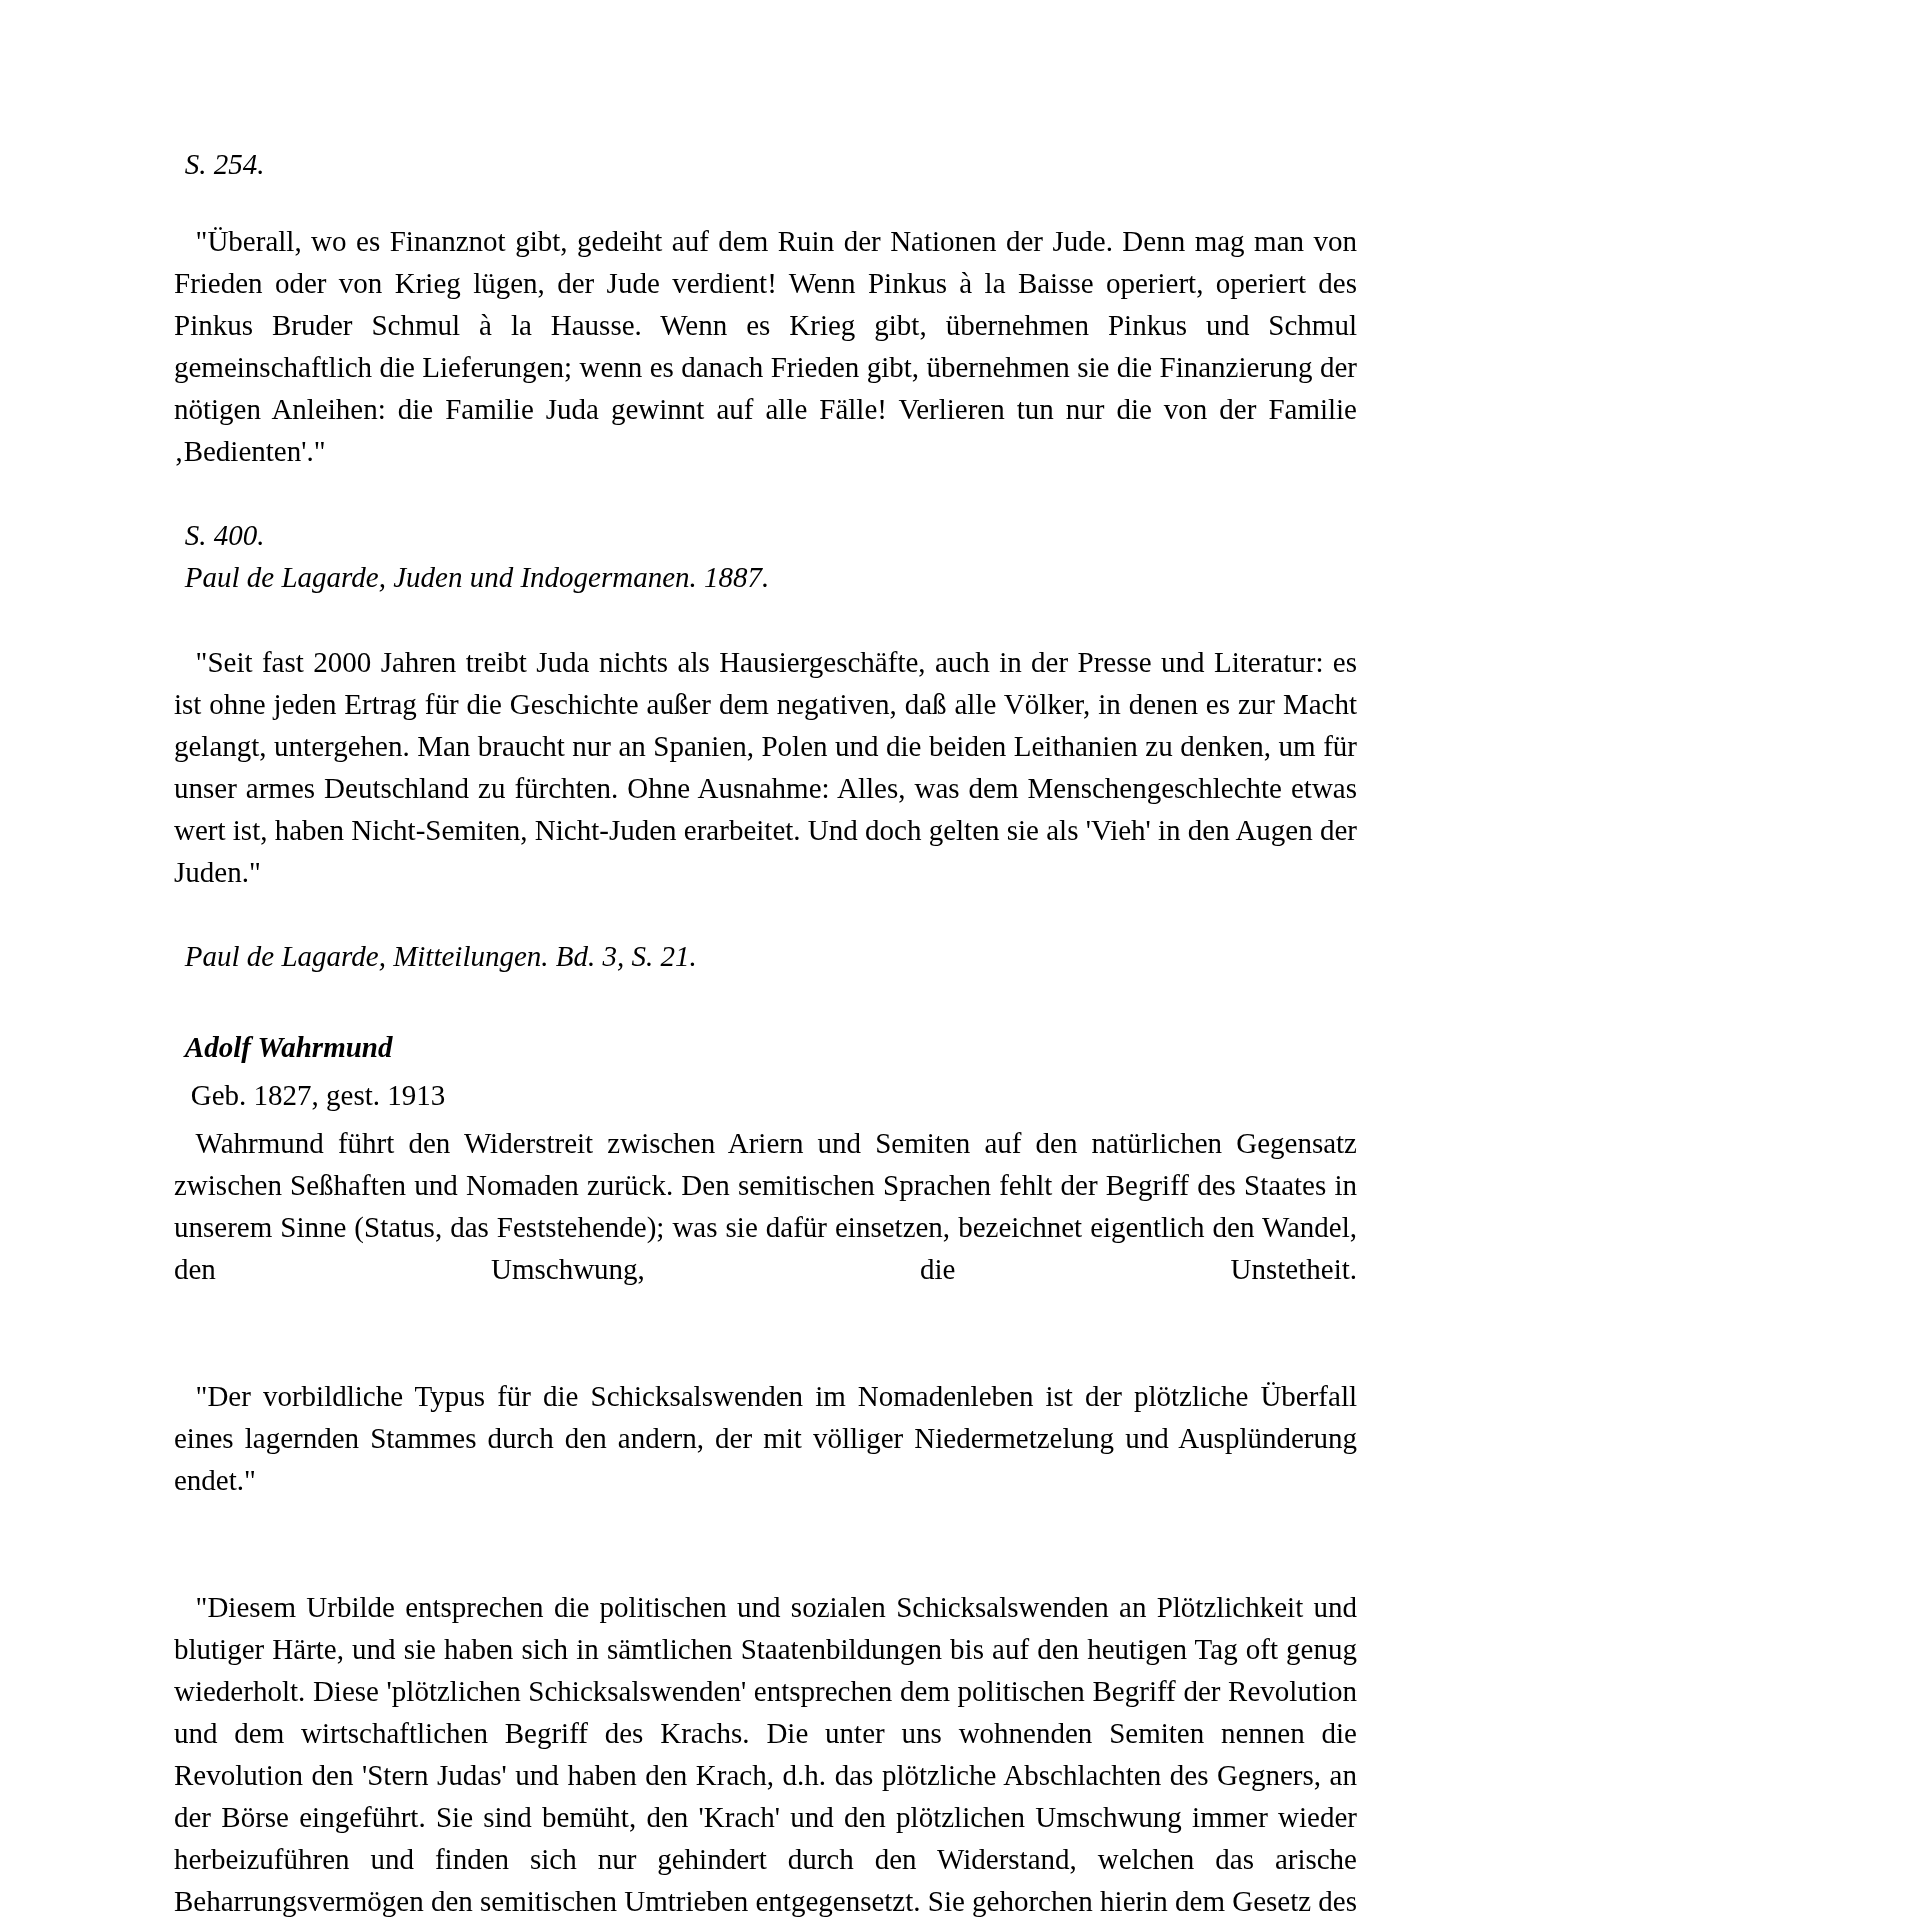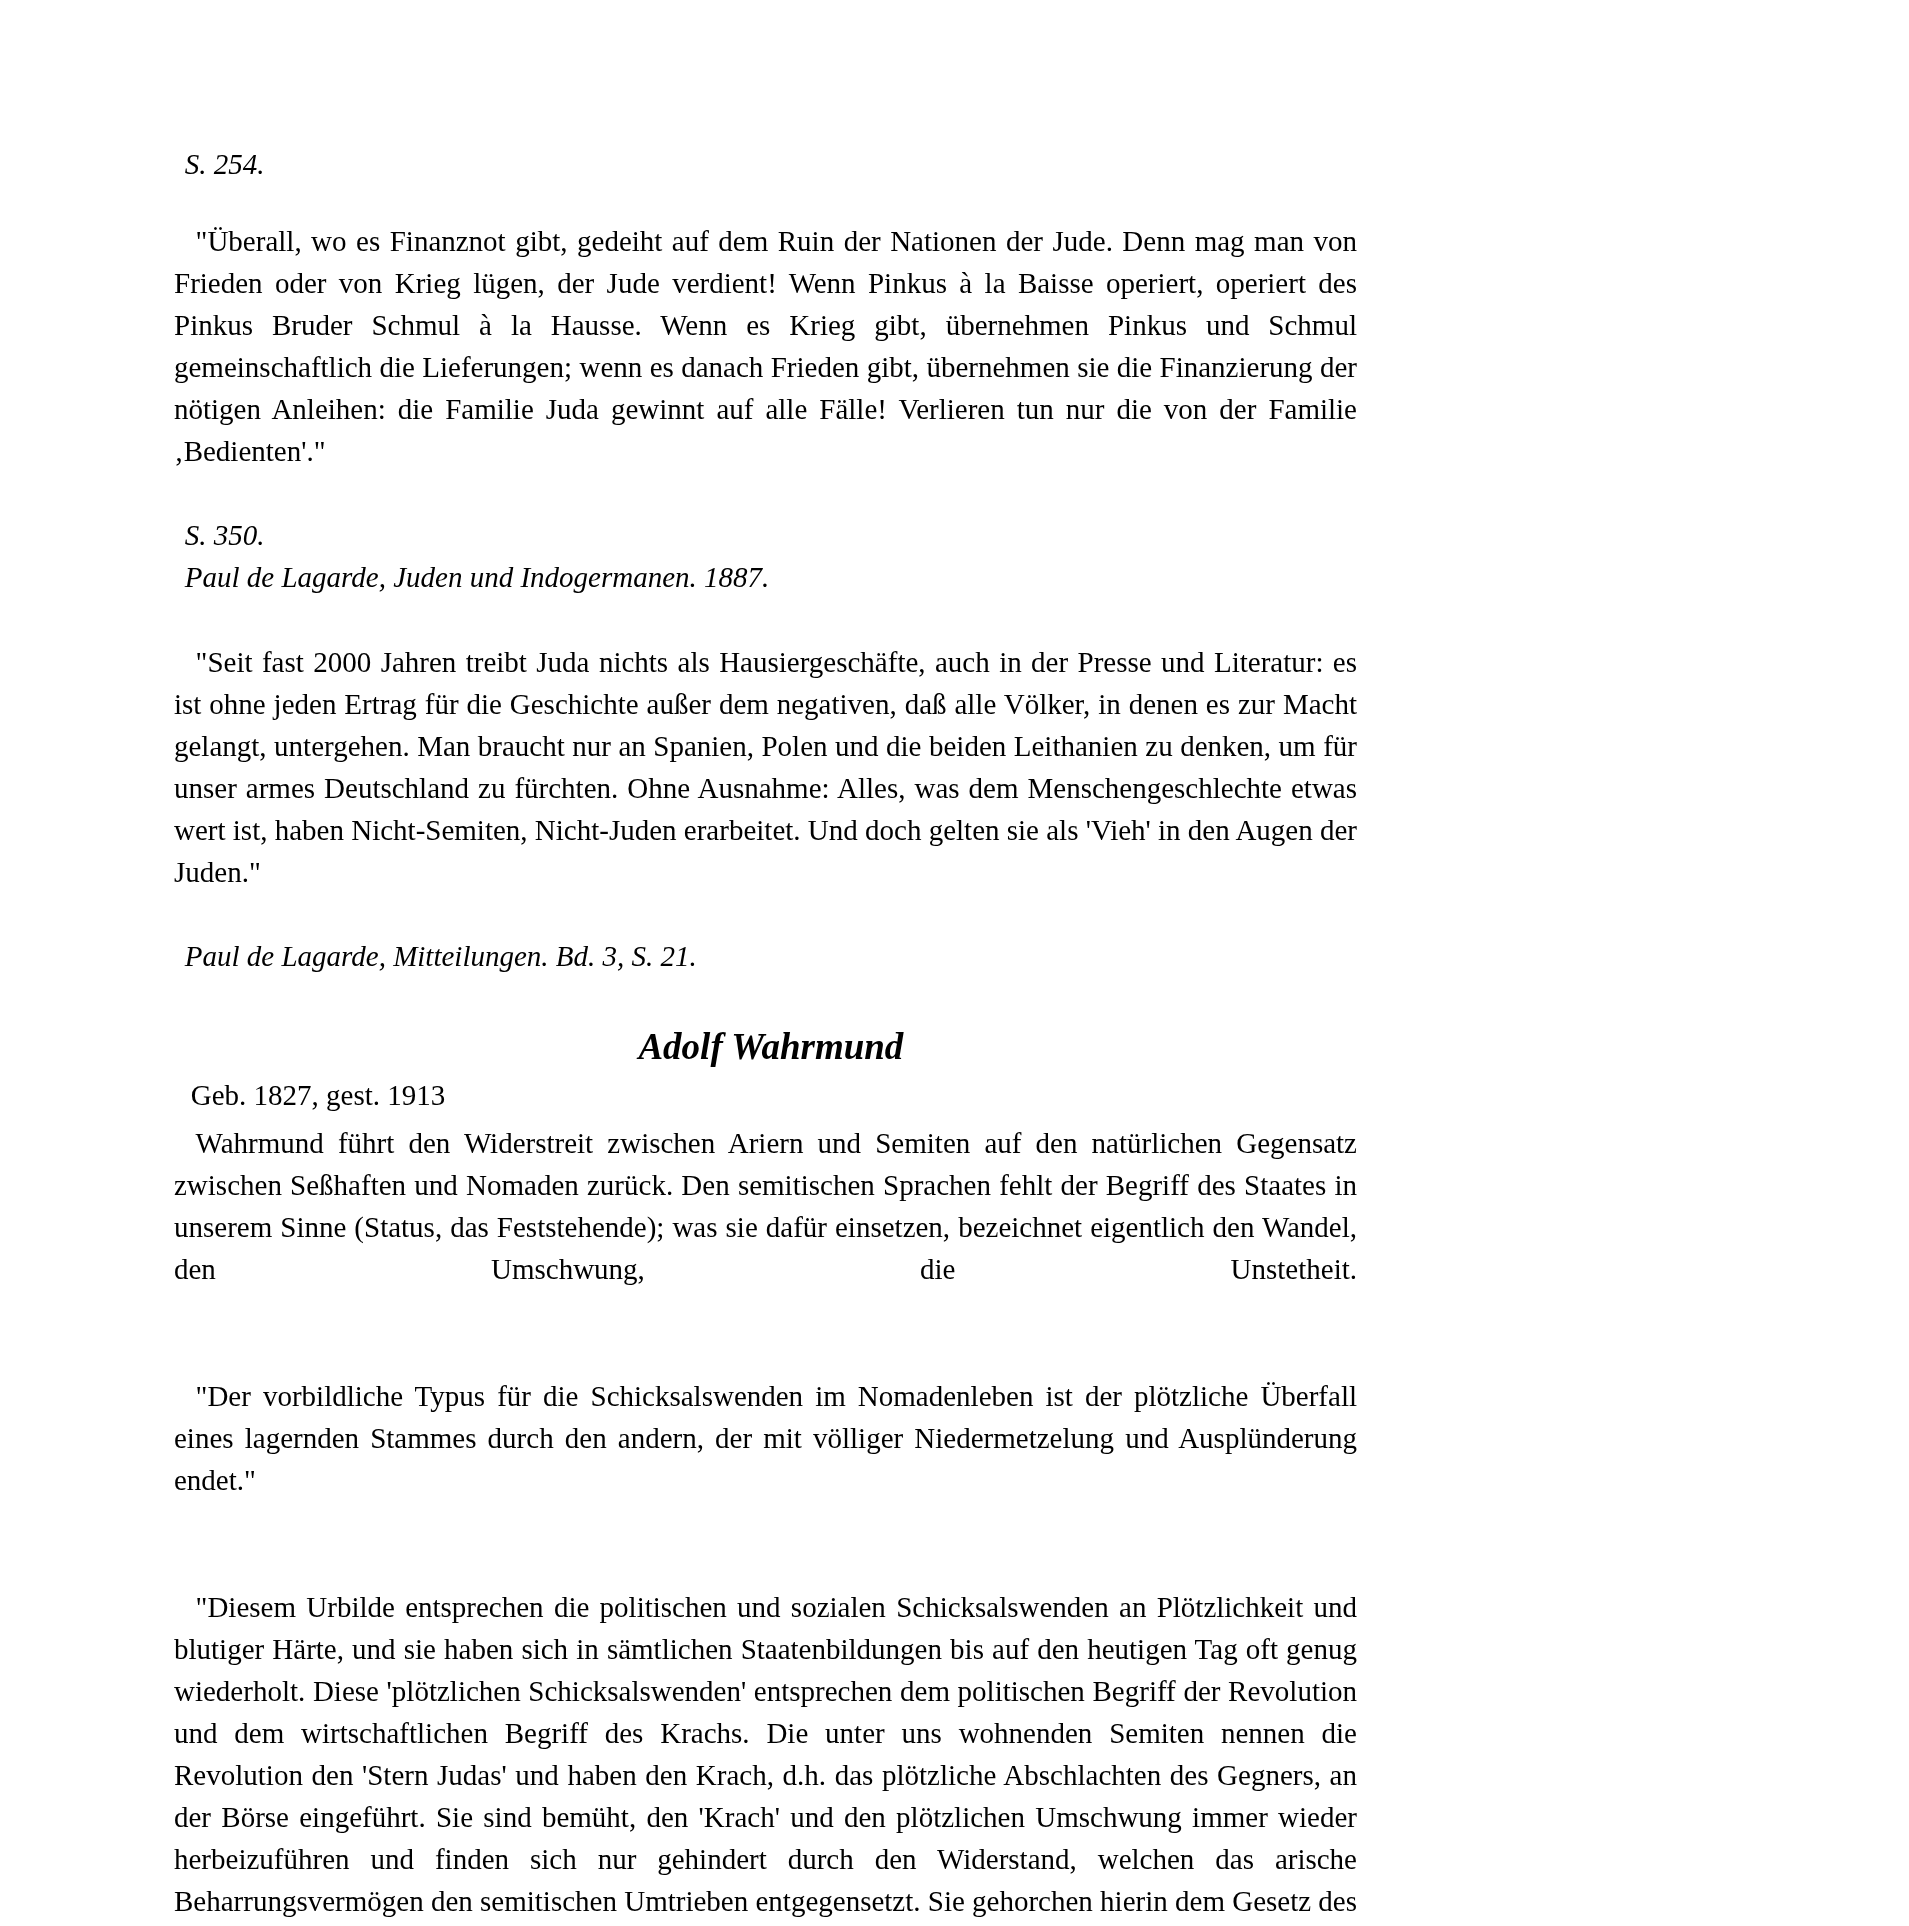--- a/index.html
+++ b/index.html
@@ -43,27 +43,27 @@
   }
   .cite {
     font-size: 29px;
     line-height: 42px;
     font-style: italic;
     margin: 0;
     text-indent: 10.8px;
     text-align: left;
   }
   .sectionhead {
-    font-size: 37px;
+    font-size: 29px;
     line-height: 42px;
     font-style: italic;
     font-weight: bold;
     margin: 0;
     text-indent: 10.8px;
-    text-align: center;
+    text-align: left;
   }
   .lifespan {
     font-size: 29px;
     line-height: 42px;
     margin: 6px;
     text-indent: 10.8px;
     text-align: left;
   }
   .gap-md { height: 35px; }
   .gap-lg { height: 43px; }
@@ -81,21 +81,21 @@
 <div class="page">
 
   <div class="content">
 
     <div class="cite">S. 254.</div>
 
     <div class="gap-md"></div>
 
     <p class="para indent">"Überall, wo es Finanznot gibt, gedeiht auf dem Ruin der Nationen der Jude. Denn mag man von Frieden oder von Krieg lügen, der Jude verdient! Wenn Pinkus à la Baisse operiert, operiert des Pinkus Bruder Schmul à la Hausse. Wenn es Krieg gibt, übernehmen Pinkus und Schmul gemeinschaftlich die Lieferungen; wenn es danach Frieden gibt, übernehmen sie die Finanzierung der nötigen Anleihen: die Familie Juda gewinnt auf alle Fälle! Verlieren tun nur die von der Familie ‚Bedienten'."</p>
 
-    <div class="cite">S. 350.</div>
+    <div class="cite">S. 400.</div>
 
     <div class="cite">Paul de Lagarde, Juden und Indogermanen. 1887.</div>
 
     <div class="gap-lg"></div>
 
     <p class="para indent">"Seit fast 2000 Jahren treibt Juda nichts als Hausiergeschäfte, auch in der Presse und Literatur: es ist ohne jeden Ertrag für die Geschichte außer dem negativen, daß alle Völker, in denen es zur Macht gelangt, untergehen. Man braucht nur an Spanien, Polen und die beiden Leithanien zu denken, um für unser armes Deutschland zu fürchten. Ohne Ausnahme: Alles, was dem Menschengeschlechte etwas wert ist, haben Nicht-Semiten, Nicht-Juden erarbeitet. Und doch gelten sie als 'Vieh' in den Augen der Juden."</p>
 
     <div class="cite">Paul de Lagarde, Mitteilungen. Bd. 3, S. 21.</div>
 
     <div class="gap-xl"></div>

